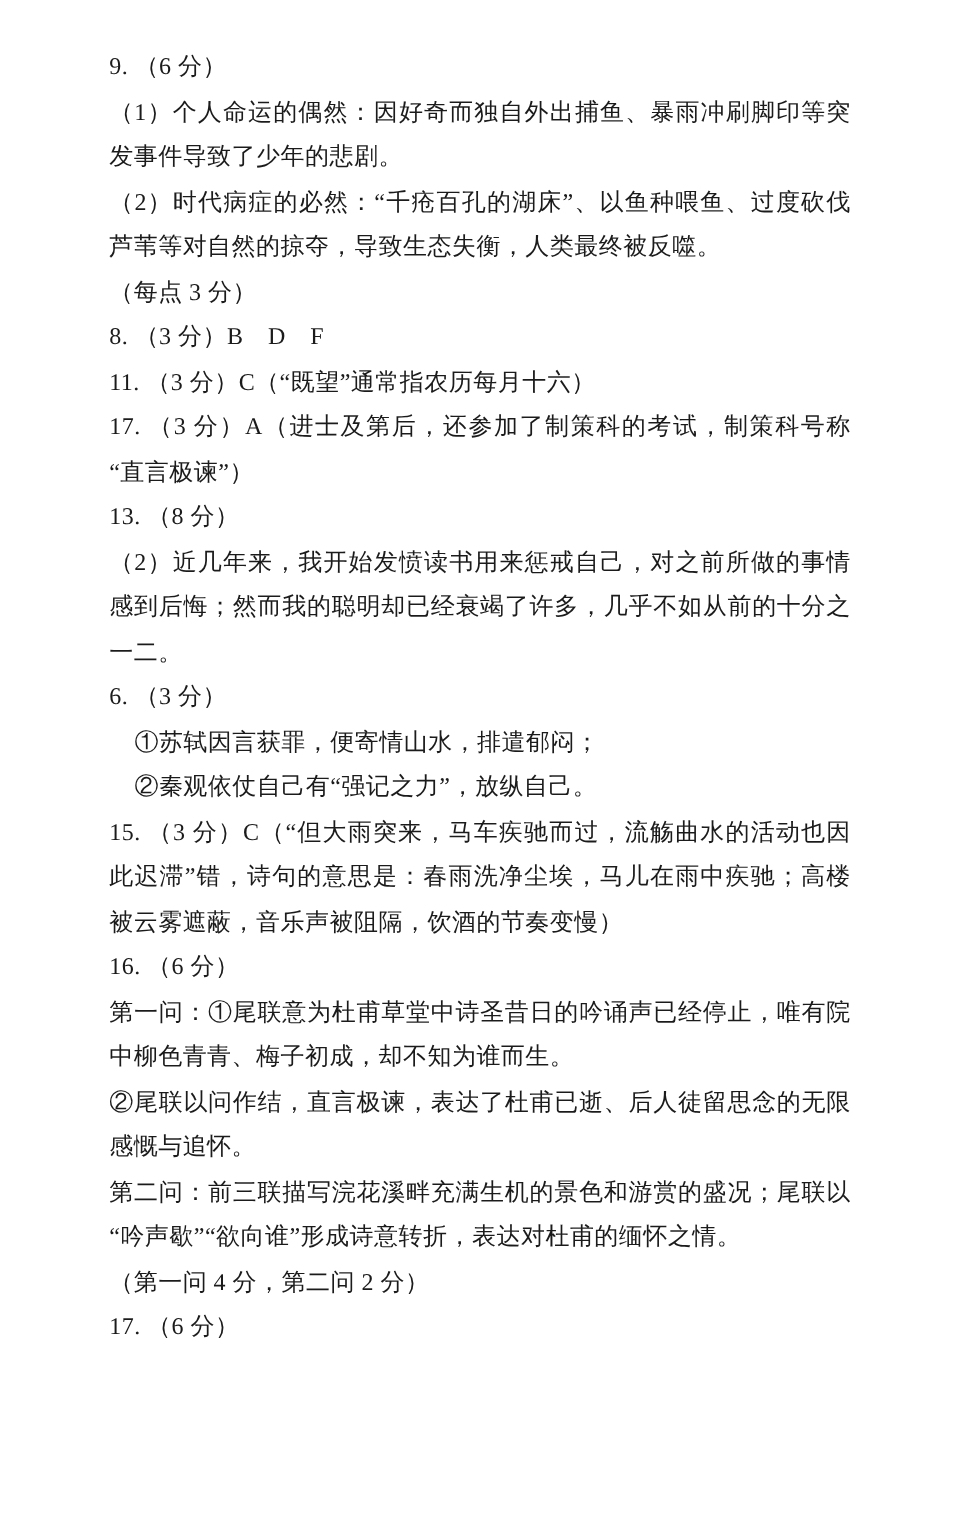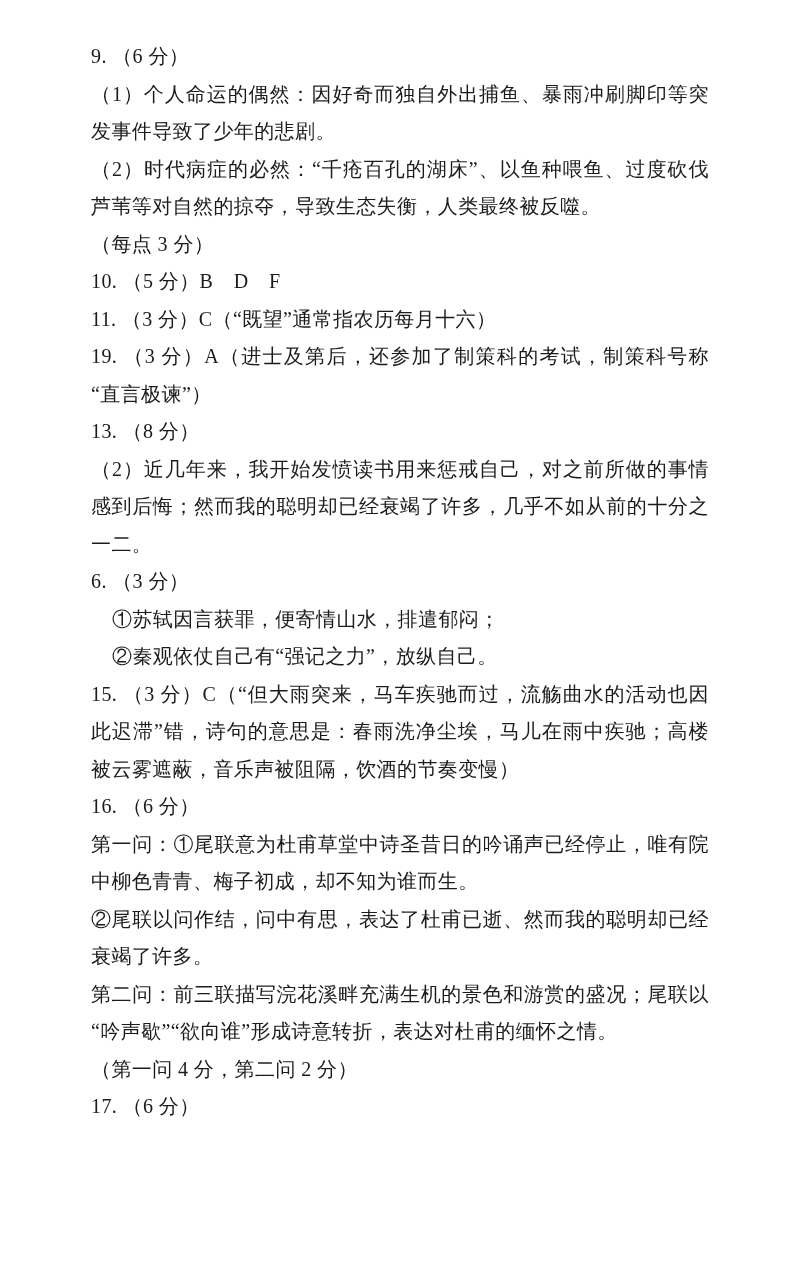--- a/index.html
+++ b/index.html
@@ -34,28 +34,28 @@
   }
 </style>
 </head>
 <body>
 
 <main class="page">
   <p class="line">9. （6 分）</p>
   <p class="line">（1）个人命运的偶然：因好奇而独自外出捕鱼、暴雨冲刷脚印等突发事件导致了少年的悲剧。</p>
   <p class="line">（2）时代病症的必然：“千疮百孔的湖床”、以鱼种喂鱼、过度砍伐芦苇等对自然的掠夺，导致生态失衡，人类最终被反噬。</p>
   <p class="line">（每点 3 分）</p>
-  <p class="line">10. （5 分）B　D　F</p>
+  <p class="line">8. （3 分）B　D　F</p>
   <p class="line">11. （3 分）C（“既望”通常指农历每月十六）</p>
-  <p class="line">19. （3 分）A（进士及第后，还参加了制策科的考试，制策科号称“直言极谏”）</p>
+  <p class="line">17. （3 分）A（进士及第后，还参加了制策科的考试，制策科号称“直言极谏”）</p>
   <p class="line">13. （8 分）</p>
   <p class="line">（2）近几年来，我开始发愤读书用来惩戒自己，对之前所做的事情感到后悔；然而我的聪明却已经衰竭了许多，几乎不如从前的十分之一二。</p>
   <p class="line">6. （3 分）</p>
   <p class="line indent1">①苏轼因言获罪，便寄情山水，排遣郁闷；</p>
   <p class="line indent1">②秦观依仗自己有“强记之力”，放纵自己。</p>
   <p class="line">15. （3 分）C（“但大雨突来，马车疾驰而过，流觞曲水的活动也因此迟滞”错，诗句的意思是：春雨洗净尘埃，马儿在雨中疾驰；高楼被云雾遮蔽，音乐声被阻隔，饮酒的节奏变慢）</p>
   <p class="line">16. （6 分）</p>
   <p class="line">第一问：①尾联意为杜甫草堂中诗圣昔日的吟诵声已经停止，唯有院中柳色青青、梅子初成，却不知为谁而生。</p>
-  <p class="line">②尾联以问作结，问中有思，表达了杜甫已逝、然而我的聪明却已经衰竭了许多。</p>
+  <p class="line">②尾联以问作结，直言极谏，表达了杜甫已逝、后人徒留思念的无限感慨与追怀。</p>
   <p class="line">第二问：前三联描写浣花溪畔充满生机的景色和游赏的盛况；尾联以“吟声歇”“欲向谁”形成诗意转折，表达对杜甫的缅怀之情。</p>
   <p class="line">（第一问 4 分，第二问 2 分）</p>
   <p class="line">17. （6 分）</p>
 </main>
 
 </body></html>

